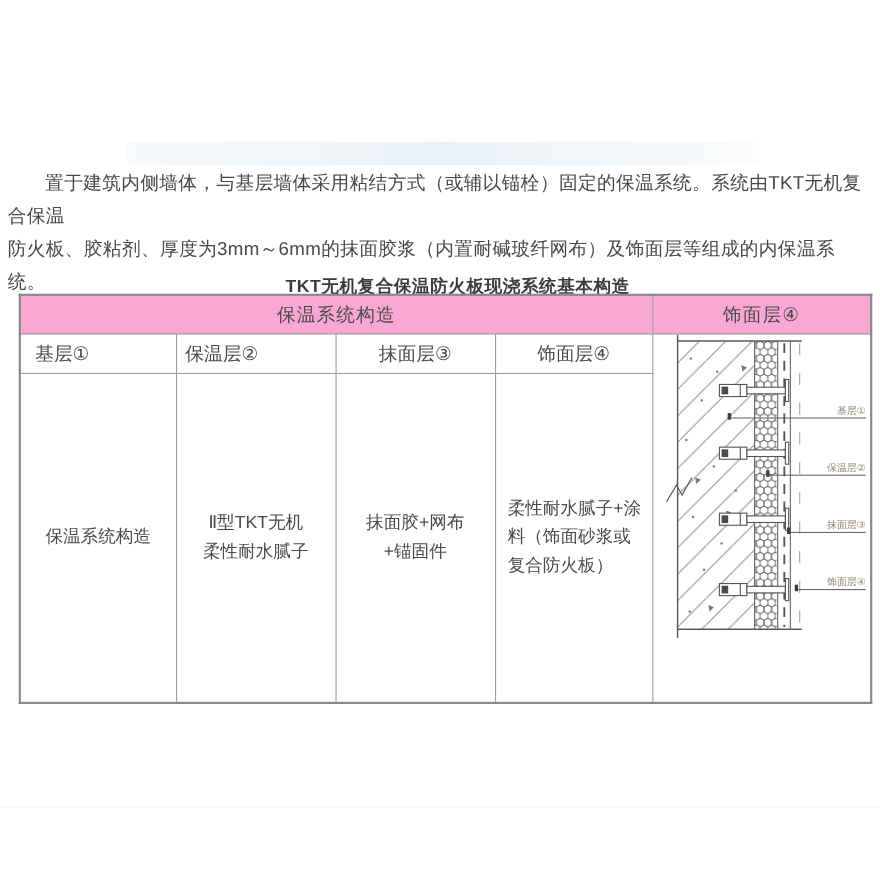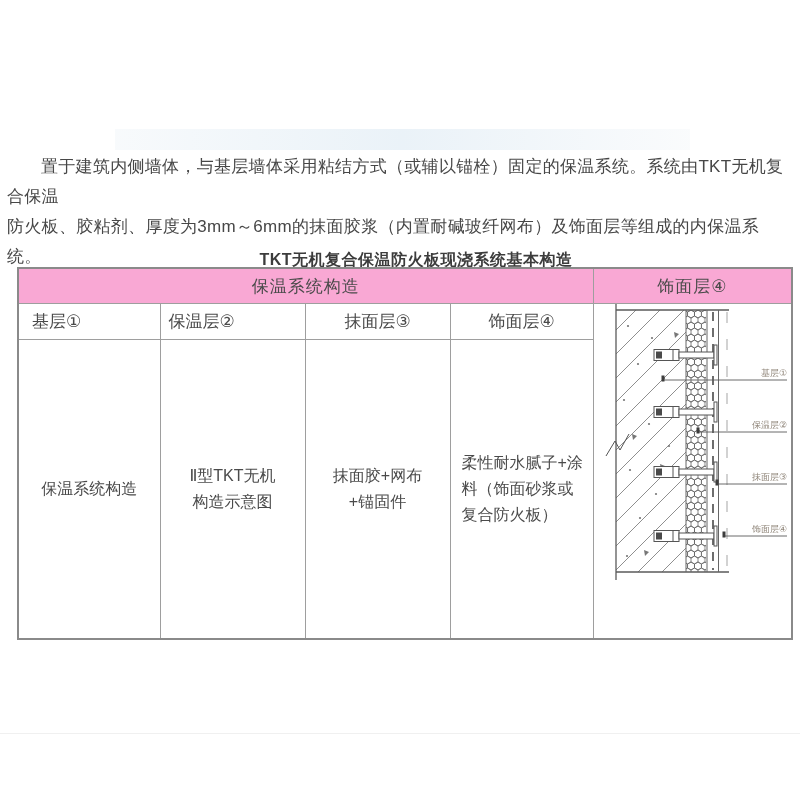--- a/index.html
+++ b/index.html
@@ -184,21 +184,21 @@
           <text class="dlabel" x="193" y="124" text-anchor="end">保温层②</text>
           <text class="dlabel" x="193" y="176" text-anchor="end">抹面层③</text>
           <text class="dlabel" x="193" y="228" text-anchor="end">饰面层④</text>
         </svg>
 
       </td>
     </tr>
     <tr class="body-row">
       <td class="val c1">保温系统构造</td>
       <td class="val c2">Ⅱ型TKT无机
-构造示意图</td>
+柔性耐水腻子</td>
       <td class="val c3">抹面胶+网布
 +锚固件</td>
       <td class="val c4">柔性耐水腻子+涂
 料（饰面砂浆或
 复合防火板）</td>
     </tr>
   </tbody>
     </table>
 
 </div>

